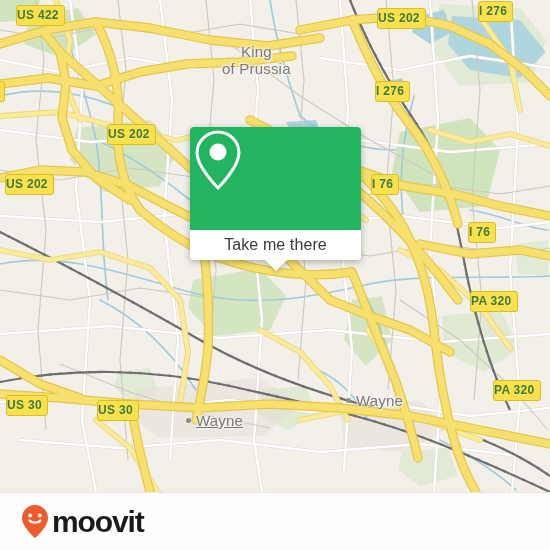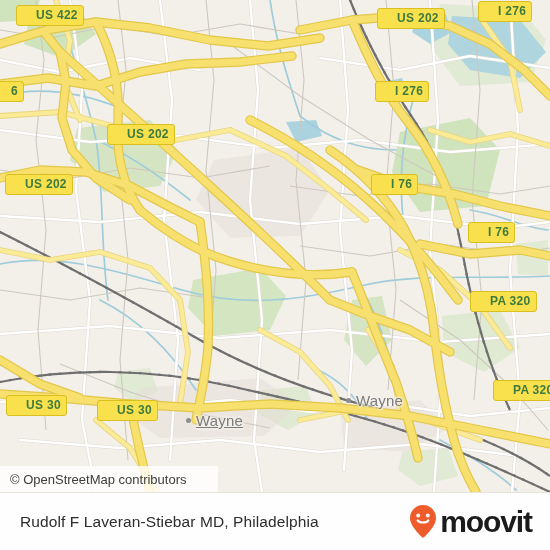--- a/index.html
+++ b/index.html
@@ -21,21 +21,21 @@
     white-space:nowrap;pointer-events:none;
   }
   .place.two-line{line-height:17px;text-align:center;}
   .place-dot{position:absolute;width:5px;height:5px;border-radius:50%;background:#8d8d8d;}
 
   
   .shield{
     position:absolute;
     background:#f8e14c;border:1.5px solid #d9bf1f;border-radius:3px;
     color:#3f7a3f;font-weight:bold;font-size:12px;line-height:12px;
-    padding:3px 5px 4px 19px;white-space:nowrap;letter-spacing:.3px;
+    padding:3px 5px 4px 0;white-space:nowrap;letter-spacing:.3px;
   }
 
   
   #card{
     position:absolute;left:190px;top:127px;width:171px;
     border-radius:4px;background:#ffffff;
     box-shadow:0 2px 7px rgba(0,0,0,.30);
   }
   #card-green{
     height:103px;background:#22b45e;
@@ -279,45 +279,57 @@
           <path d="M0 394 L60 398 L130 404 L200 408 L270 404 L340 408 L410 416 L480 430 L550 444"></path>
           <path d="M0 360 L40 384 L80 398"></path>
           <path d="M130 404 C136 436 142 462 150 492"></path>
           <path d="M352 272 C366 306 380 344 396 382 C404 406 412 432 418 458"></path>
           <path d="M200 222 C206 262 210 304 208 346 C206 376 200 400 196 420"></path>
           <path d="M330 300 L370 316 L410 330 L450 352"></path>
         </g>
       </g>
     </svg>
 
+    <div class="place two-line" style="left:222px;top:43px;">
+      <div>King</div>
+      <div>of Prussia</div>
+    </div>
     <div class="place" style="left:196px;top:412px;text-decoration:underline;">Wayne</div>
     <div class="place-dot" style="left:186px;top:418px;"></div>
     <div class="place" style="left:356px;top:392px;">Wayne</div>
     <div class="place-dot" style="left:346px;top:398px;"></div>
 
     <div class="shield" style="left:16px;top:5px;">US 422</div>
     <div class="shield" style="left:107px;top:124px;">US 202</div>
     <div class="shield" style="left:5px;top:174px;">US 202</div>
     <div class="shield" style="left:377px;top:8px;">US 202</div>
     <div class="shield" style="left:478px;top:1px;">I 276</div>
     <div class="shield" style="left:375px;top:81px;">I 276</div>
     <div class="shield" style="left:371px;top:174px;">I 76</div>
     <div class="shield" style="left:468px;top:222px;">I 76</div>
     <div class="shield" style="left:470px;top:291px;">PA 320</div>
     <div class="shield" style="left:493px;top:380px;">PA 320</div>
     <div class="shield" style="left:6px;top:395px;">US 30</div>
     <div class="shield" style="left:97px;top:400px;">US 30</div>
     <div class="shield" style="left:-9px;top:81px;">6</div>
 
-
-    <div id="attrib">© OpenStreetMap contributors</div>
+    <div id="card">
+      <div id="card-green">
+        <svg width="56" height="66" viewBox="0 0 56 66">
+          <path d="M28 5 C16.4 5 7 14.4 7 26 C7 40 28 61 28 61 C28 61 49 40 49 26 C49 14.4 39.6 5 28 5 Z" fill="none" stroke="#ffffff" stroke-width="3"></path>
+          <circle cx="28" cy="25" r="8.5" fill="#ffffff"></circle>
+        </svg>
+      </div>
+      <div id="card-label">Take me there</div>
+      <div id="card-tail"></div>
+    </div>
+
   </div>
 
   <div id="footer">
-    <div id="footer-title">Rudolf F Laveran-Stiebar MD, Philadelphia</div>
     <div id="brand">
       <svg width="30" height="36" viewBox="0 0 30 36">
         <path d="M15 1 C7.8 1 2 6.8 2 14 C2 23 15 34 15 34 C15 34 28 23 28 14 C28 6.8 22.2 1 15 1 Z" fill="#ee5c2b"></path>
         <circle cx="10.2" cy="11.5" r="1.9" fill="#ffffff"></circle>
         <circle cx="19.8" cy="11.5" r="1.9" fill="#ffffff"></circle>
         <path d="M9.6 16.4 C11.4 19.3 18.6 19.3 20.4 16.4" fill="none" stroke="#ffffff" stroke-width="2.1" stroke-linecap="round"></path>
       </svg>
       <div id="brand-word">moovit</div>
     </div>
   </div>

